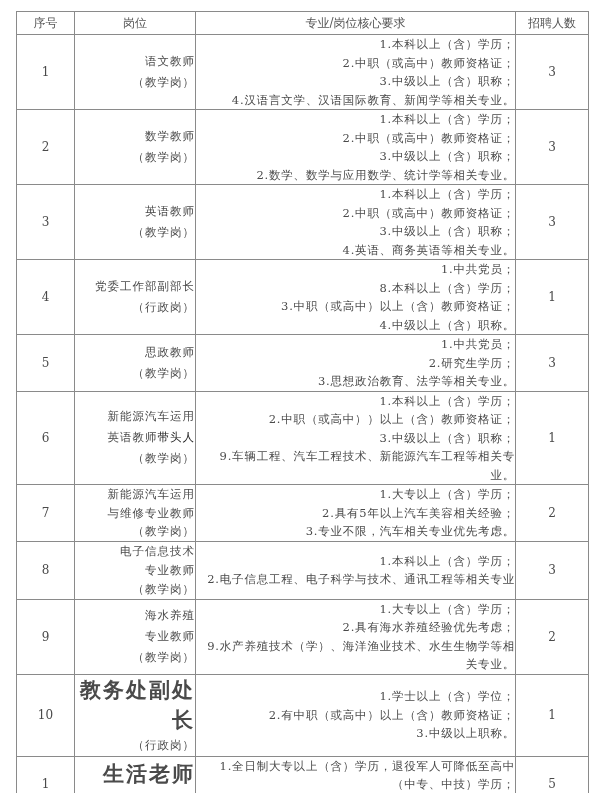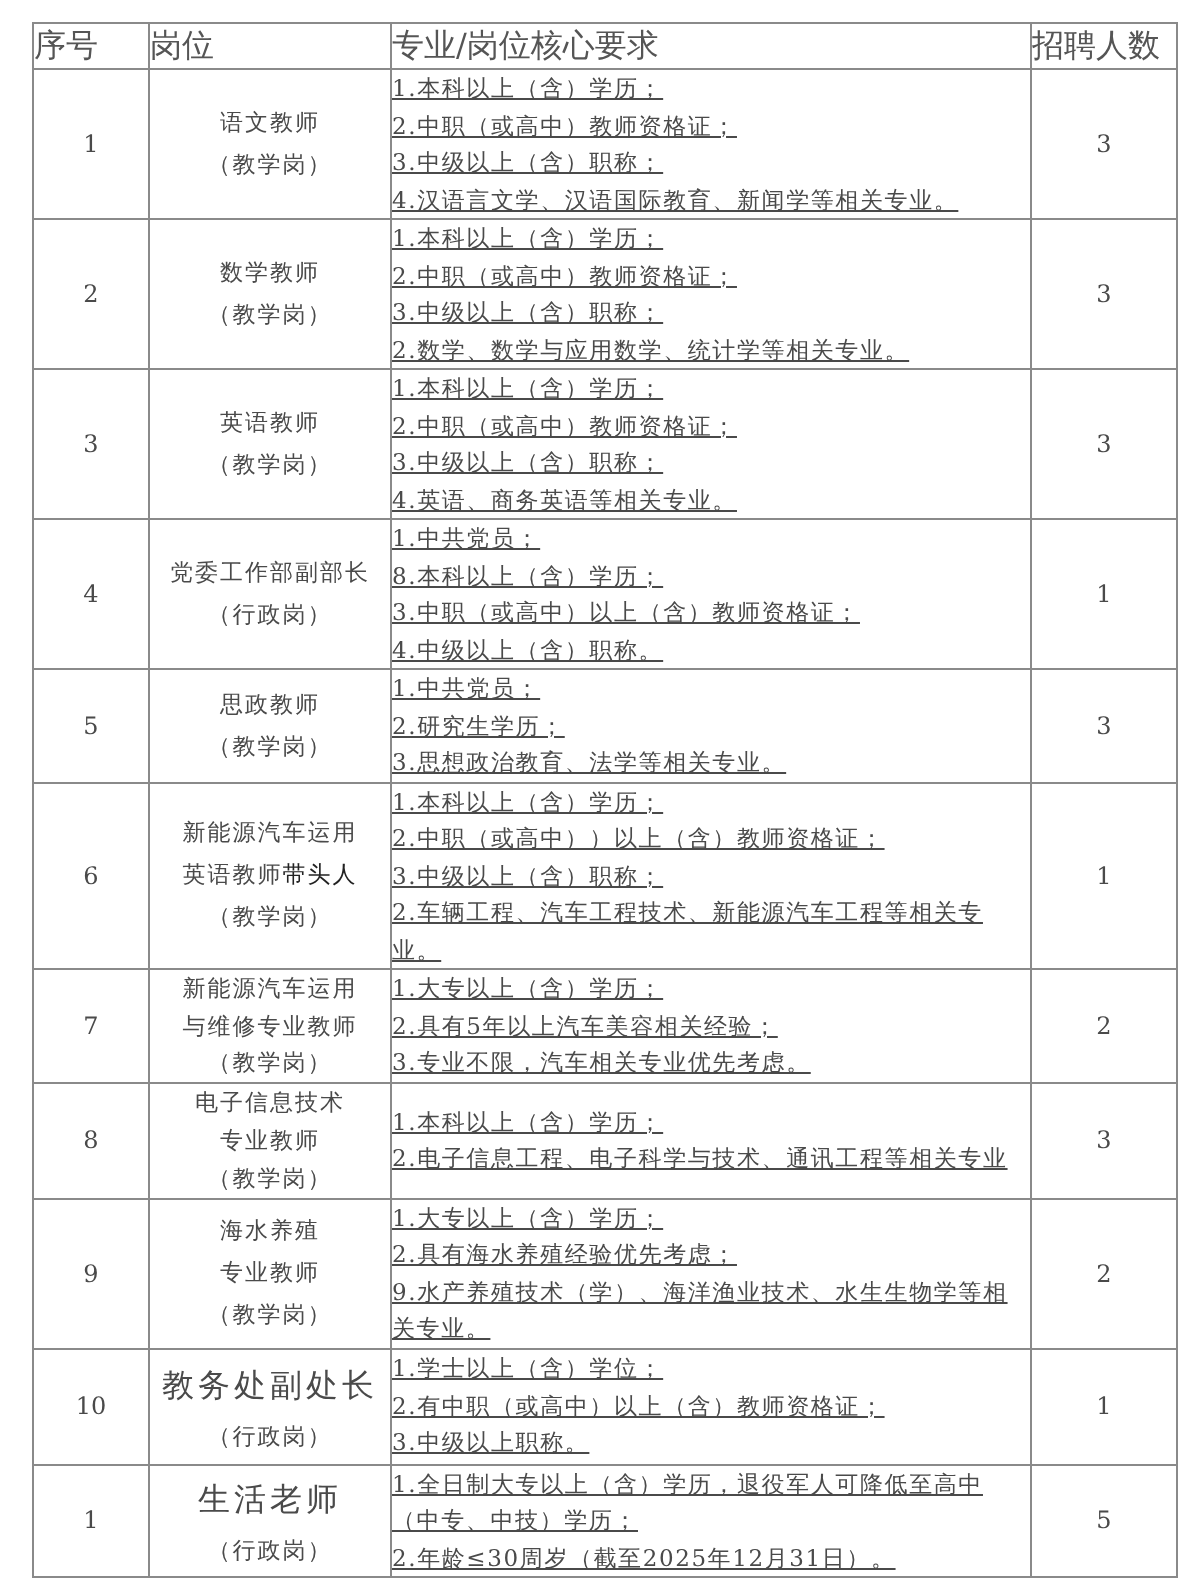--- a/index.html
+++ b/index.html
@@ -25,51 +25,51 @@
     font-size: 11.5px;
   }
   table.jobs th, table.jobs td {
     border: 1px solid #8a8a8a;
     padding: 0;
     vertical-align: middle;
     font-weight: normal;
   }
   table.jobs th {
     height: 22px;
-    font-size: 16px;
-    text-align: left;
+    font-size: 12px;
+    text-align: center;
     color: #555;
   }
   col.c-no { width: 58px; }
   col.c-pos { width: 121px; }
   col.c-req { width: 320px; }
   col.c-num { width: 73px; }
   td.no, td.num {
     text-align: center;
     font-size: 12px;
   }
   td.pos {
-    text-align: center;
+    text-align: right;
     line-height: 21px;
     letter-spacing: 1px;
   }
   td.pos .line { display: block; }
   td.pos .line b { font-weight: normal; color: #222; }
   td.pos.big .title {
-    font-size: 16px;
+    font-size: 21px;
     line-height: 30px;
     letter-spacing: 2px;
     display: block;
+    font-weight: bold;
   }
   td.req {
-    text-align: left;
+    text-align: right;
     padding: 2px 6px 2px 6px;
     line-height: 18.5px;
     letter-spacing: 0.8px;
-    text-decoration: underline;
   }
   td.req .item { display: block; }
 </style>
 </head>
 <body>
 
 <table class="jobs">
   <colgroup>
     <col class="c-no">
       <col class="c-pos">
@@ -164,21 +164,21 @@
       <td class="no">6</td>
       <td class="pos">
         <span class="line">新能源汽车运用</span>
         <span class="line"><span>英语教师</span><b>带头人</b></span>
         <span class="line">（教学岗）</span>
       </td>
       <td class="req">
         <span class="item">1.本科以上（含）学历；</span>
         <span class="item">2.中职（或高中））以上（含）教师资格证；</span>
         <span class="item">3.中级以上（含）职称；</span>
-        <span class="item">2.车辆工程、汽车工程技术、新能源汽车工程等相关专业。</span>
+        <span class="item">9.车辆工程、汽车工程技术、新能源汽车工程等相关专业。</span>
       </td>
       <td class="num">1</td>
     </tr>
 
     <tr style="height:56px">
       <td class="no">7</td>
       <td class="pos" style="line-height:18.5px">
         <span class="line">新能源汽车运用</span>
         <span class="line">与维修专业教师</span>
         <span class="line">（教学岗）</span>

